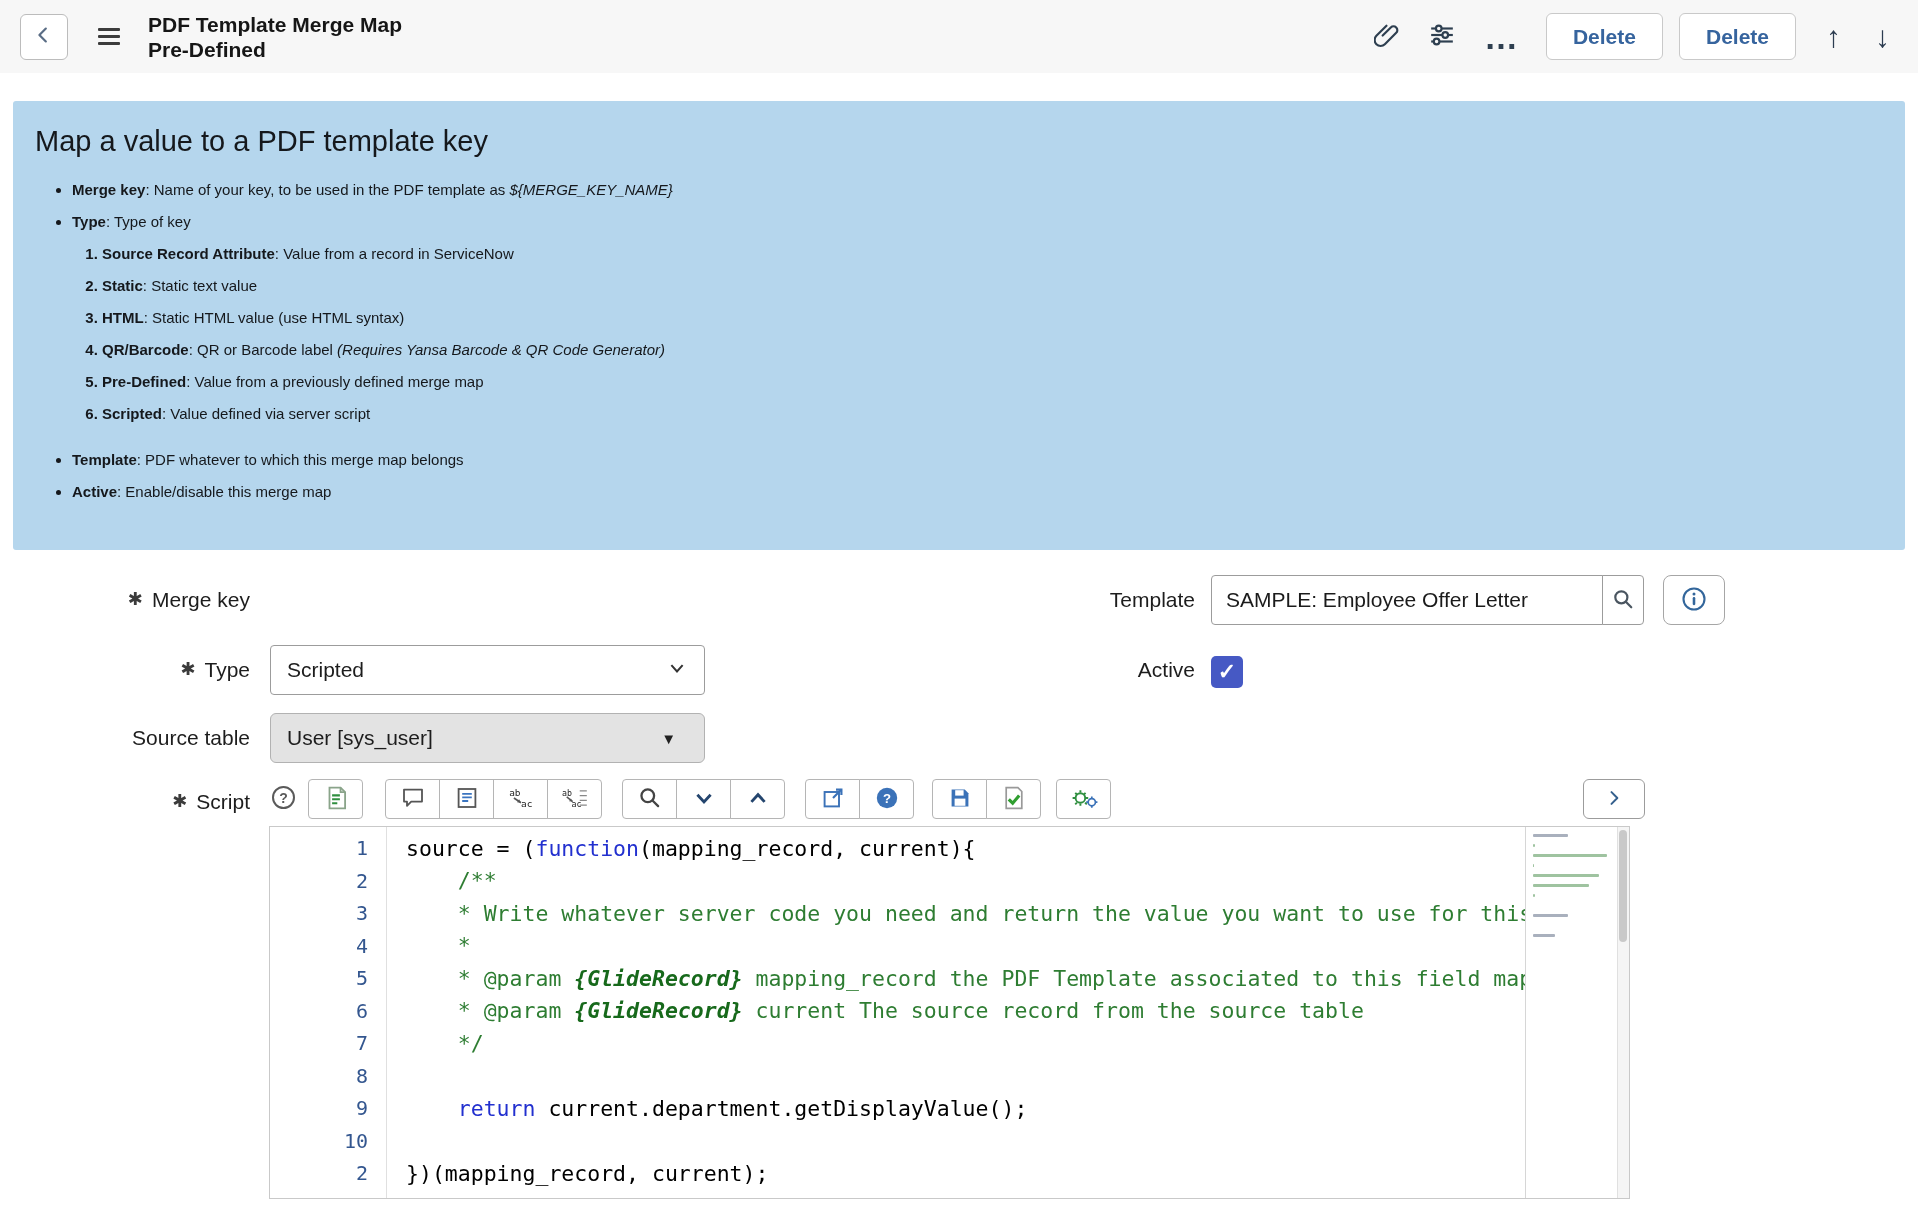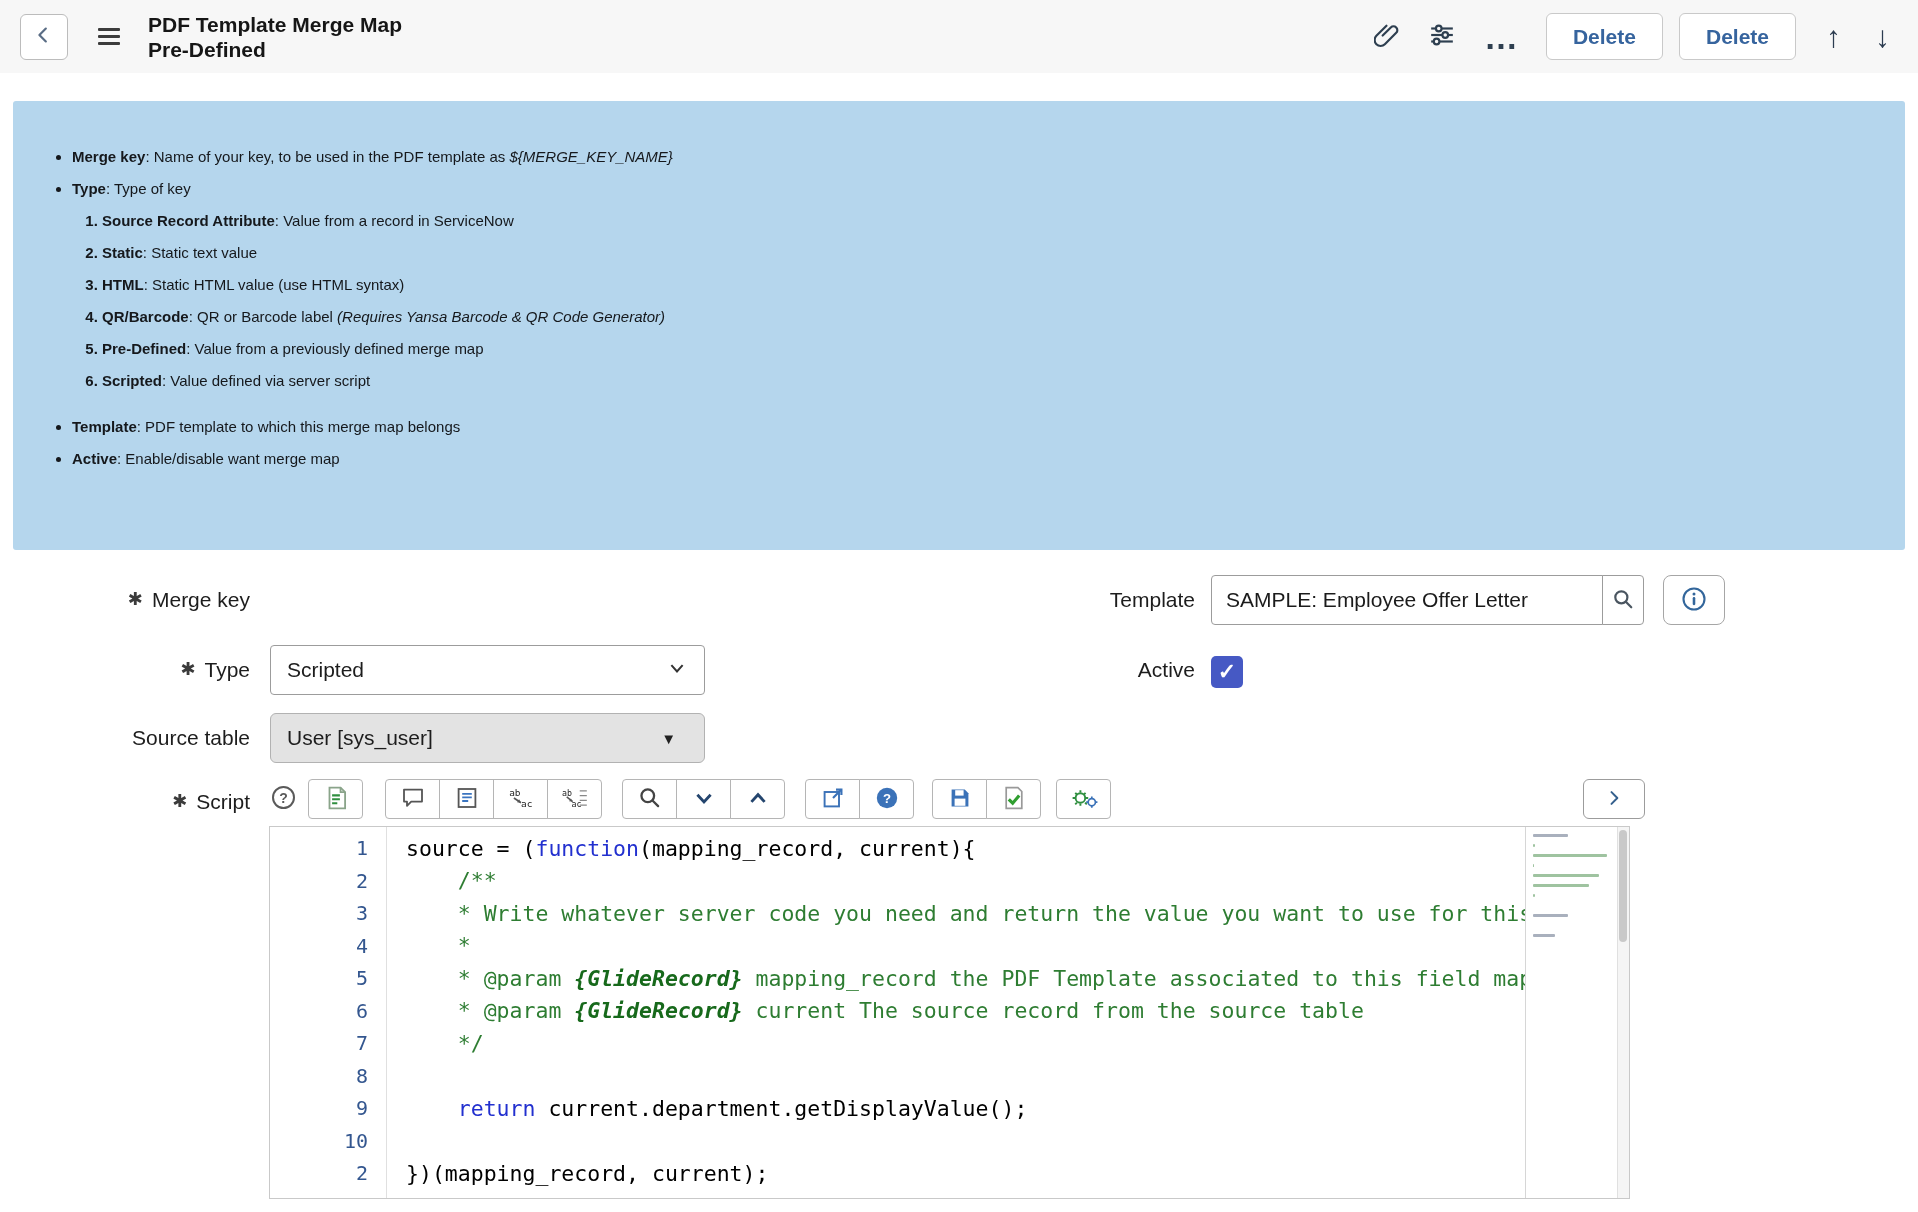--- a/index.html
+++ b/index.html
@@ -138,34 +138,35 @@
       <span class="more-dots">…</span>
     </button>
     <button class="hdr-btn" style="margin-left:26px;">Delete</button>
     <button class="hdr-btn">Delete</button>
     <button class="nav-arrow"><span>↑</span></button>
     <button class="nav-arrow" style="margin-left:34px;"><span>↓</span></button>
   </div>
 </div>
 
 <div class="info-box">
+  <div class="info-heading">Map a value to a PDF template key</div>
   <ul class="info-list">
     <li><b>Merge key</b><span>: Name of your key, to be used in the PDF template as </span><i>${MERGE_KEY_NAME}</i></li>
     <li><b>Type</b><span>: Type of key</span>
       <ol class="type-list">
         <li><b>Source Record Attribute</b><span>: Value from a record in ServiceNow</span></li>
         <li><b>Static</b><span>: Static text value</span></li>
         <li><b>HTML</b><span>: Static HTML value (use HTML syntax)</span></li>
         <li><b>QR/Barcode</b><span>: QR or Barcode label </span><i>(Requires Yansa Barcode &amp; QR Code Generator)</i></li>
         <li><b>Pre-Defined</b><span>: Value from a previously defined merge map</span></li>
         <li><b>Scripted</b><span>: Value defined via server script</span></li>
       </ol>
     </li>
-    <li class="li-gap"><b>Template</b><span>: PDF template to which this merge map belongs</span></li>
-    <li><b>Active</b><span>: Enable/disable want merge map</span></li>
+    <li class="li-gap"><b>Template</b><span>: PDF whatever to which this merge map belongs</span></li>
+    <li><b>Active</b><span>: Enable/disable this merge map</span></li>
   </ul>
 </div>
 
 <div class="form-area">
 
   <div class="f-label" style="left:0; top:38px;">
     <span class="req">✱</span><span>Merge key</span>
   </div>
 
   <div class="f-label" style="left:945px; top:38px;">

